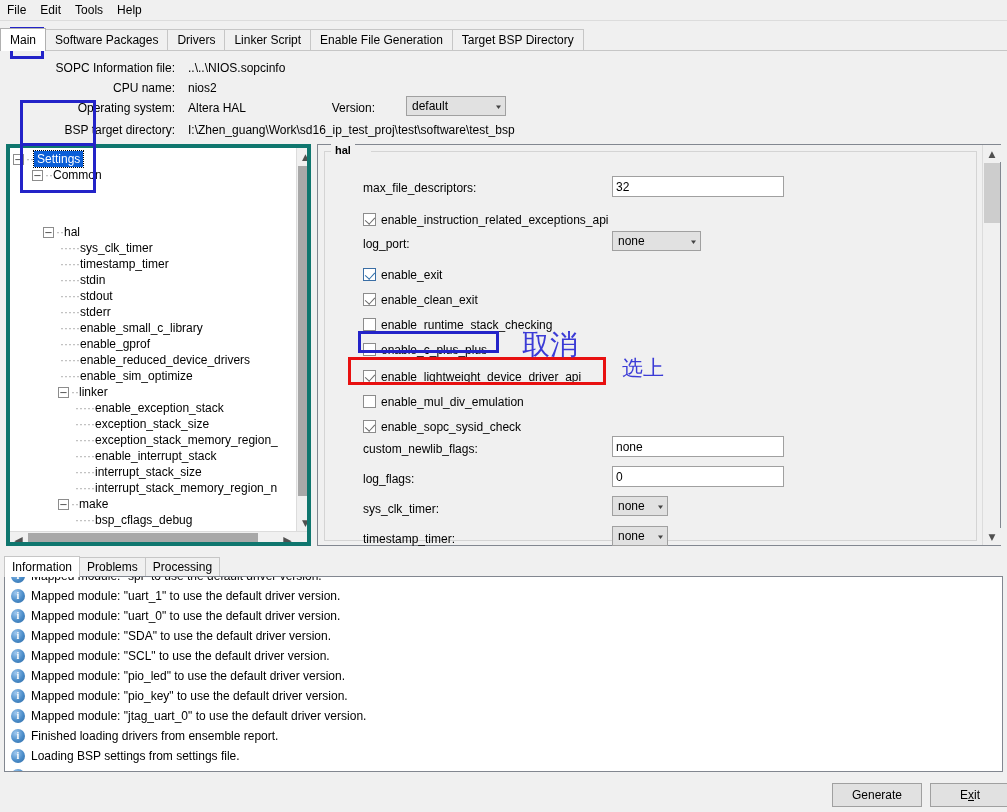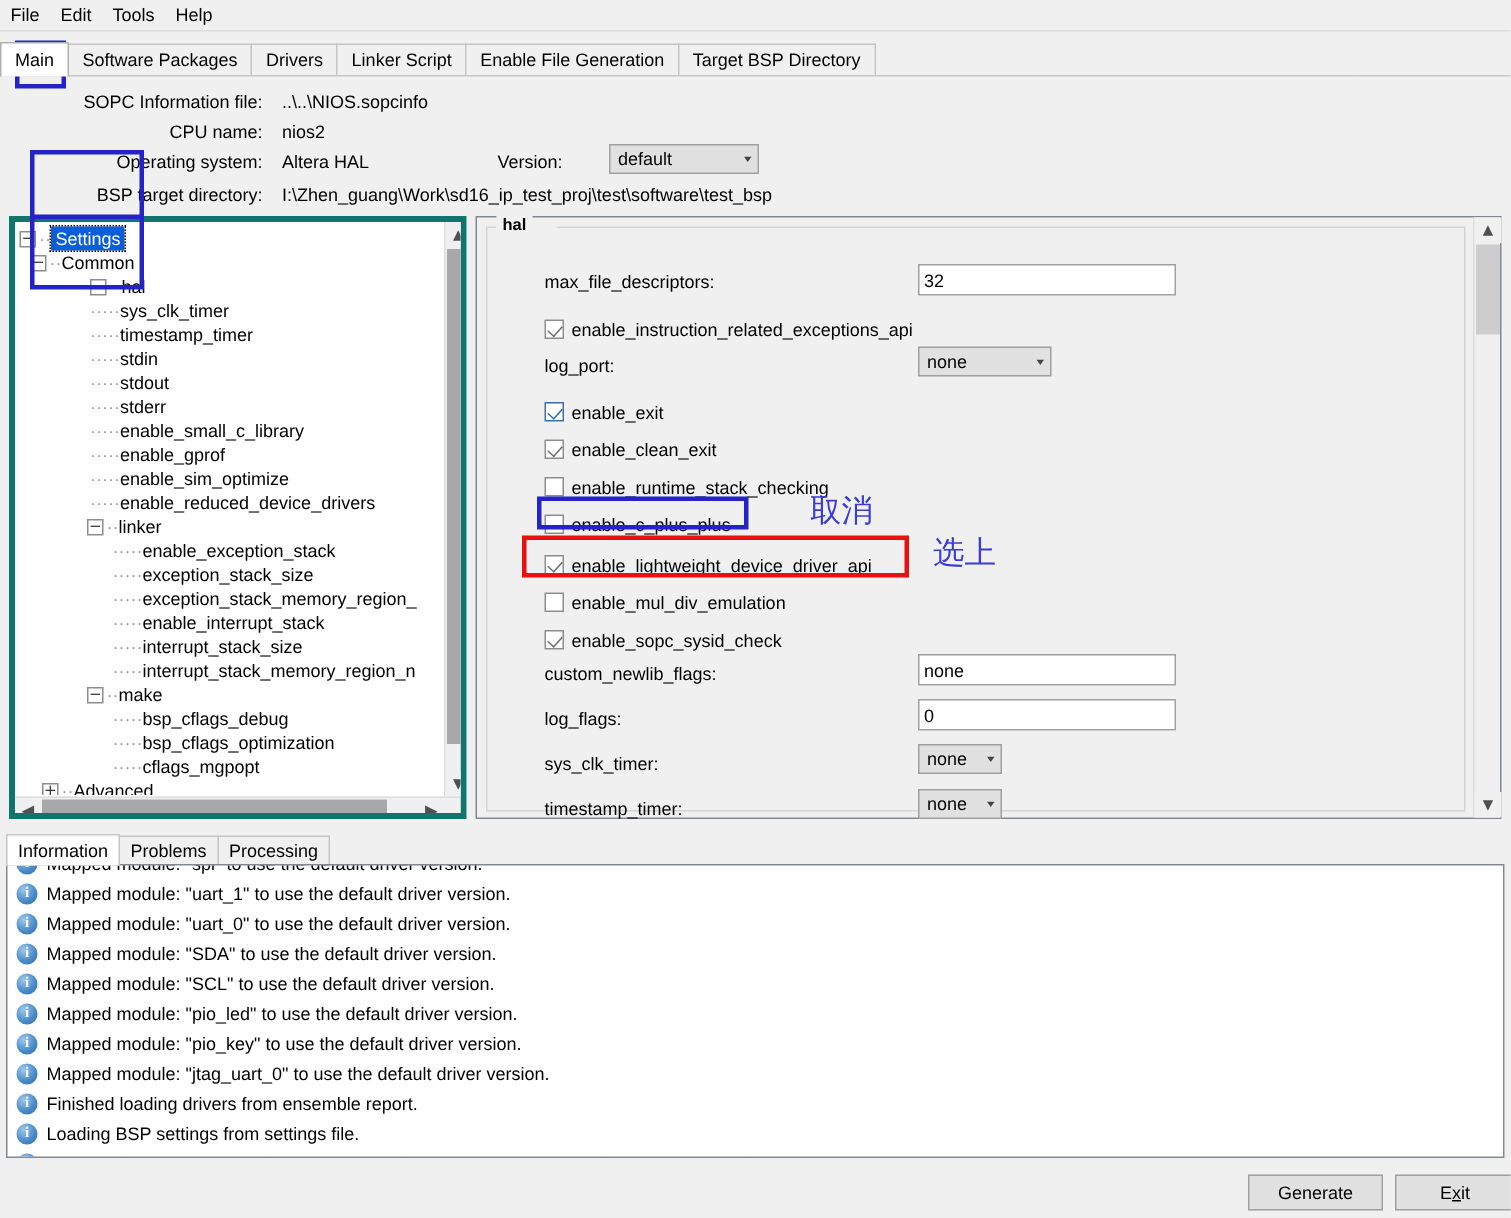--- a/index.html
+++ b/index.html
@@ -234,31 +234,31 @@
       <span class="chev">▾</span>
     </div>
 
     <div class="fld-row fld-label" style="left:20px; top:70px; width:155px;">BSP target directory:</div>
     <div class="fld-row fld-value" style="left:188px; top:70px;">I:\Zhen_guang\Work\sd16_ip_test_proj\test\software\test_bsp</div>
   </div>
 
   <div class="pane-left">
     <div class="tree" id="tree-host">
         <div class="tnode sel" style="padding-left: 3px;"><span class="expander">−</span><span class="dots">··</span><span class="lbl">Settings</span></div>
-        <div class="tnode" style="padding-left: 10px;"><span class="expander">−</span><span class="dots">··</span><span class="lbl">Common</span></div>
-        <div class="tnode" style="padding-left: 50px;"><span class="expander">−</span><span class="dots">··</span><span class="lbl">hal</span></div>
+        <div class="tnode" style="padding-left: 22px;"><span class="expander">−</span><span class="dots">··</span><span class="lbl">Common</span></div>
+        <div class="tnode" style="padding-left: 33px; margin-top: 41px;"><span class="expander">−</span><span class="dots">··</span><span class="lbl">hal</span></div>
         <div class="tnode" style="padding-left: 48px;"><span class="dots" style="margin-left: 2px;">·····</span><span class="lbl">sys_clk_timer</span></div>
         <div class="tnode" style="padding-left: 48px;"><span class="dots" style="margin-left: 2px;">·····</span><span class="lbl">timestamp_timer</span></div>
         <div class="tnode" style="padding-left: 48px;"><span class="dots" style="margin-left: 2px;">·····</span><span class="lbl">stdin</span></div>
         <div class="tnode" style="padding-left: 48px;"><span class="dots" style="margin-left: 2px;">·····</span><span class="lbl">stdout</span></div>
         <div class="tnode" style="padding-left: 48px;"><span class="dots" style="margin-left: 2px;">·····</span><span class="lbl">stderr</span></div>
         <div class="tnode" style="padding-left: 48px;"><span class="dots" style="margin-left: 2px;">·····</span><span class="lbl">enable_small_c_library</span></div>
         <div class="tnode" style="padding-left: 48px;"><span class="dots" style="margin-left: 2px;">·····</span><span class="lbl">enable_gprof</span></div>
+        <div class="tnode" style="padding-left: 48px;"><span class="dots" style="margin-left: 2px;">·····</span><span class="lbl">enable_reduced_device_drivers</span></div>
         <div class="tnode" style="padding-left: 48px;"><span class="dots" style="margin-left: 2px;">·····</span><span class="lbl">enable_sim_optimize</span></div>
-        <div class="tnode" style="padding-left: 48px;"><span class="dots" style="margin-left: 2px;">·····</span><span class="lbl">enable_reduced_device_drivers</span></div>
         <div class="tnode" style="padding-left: 48px;"><span class="expander">−</span><span class="dots">··</span><span class="lbl">linker</span></div>
         <div class="tnode" style="padding-left: 63px;"><span class="dots" style="margin-left: 2px;">·····</span><span class="lbl">enable_exception_stack</span></div>
         <div class="tnode" style="padding-left: 63px;"><span class="dots" style="margin-left: 2px;">·····</span><span class="lbl">exception_stack_size</span></div>
         <div class="tnode" style="padding-left: 63px;"><span class="dots" style="margin-left: 2px;">·····</span><span class="lbl">exception_stack_memory_region_</span></div>
         <div class="tnode" style="padding-left: 63px;"><span class="dots" style="margin-left: 2px;">·····</span><span class="lbl">enable_interrupt_stack</span></div>
         <div class="tnode" style="padding-left: 63px;"><span class="dots" style="margin-left: 2px;">·····</span><span class="lbl">interrupt_stack_size</span></div>
         <div class="tnode" style="padding-left: 63px;"><span class="dots" style="margin-left: 2px;">·····</span><span class="lbl">interrupt_stack_memory_region_n</span></div>
         <div class="tnode" style="padding-left: 48px;"><span class="expander">−</span><span class="dots">··</span><span class="lbl">make</span></div>
         <div class="tnode" style="padding-left: 63px;"><span class="dots" style="margin-left: 2px;">·····</span><span class="lbl">bsp_cflags_debug</span></div>
         <div class="tnode" style="padding-left: 63px;"><span class="dots" style="margin-left: 2px;">·····</span><span class="lbl">bsp_cflags_optimization</span></div>
@@ -420,17 +420,17 @@
   <div class="anno-line" style="left:20px; top:100px; width:3px; height:45px;"></div>
   <div class="anno-line" style="left:20px; top:100px; width:76px; height:3px;"></div>
   <div class="anno-line" style="left:93px; top:100px; width:3px; height:45px;"></div>
 
   <div class="anno-rect anno-blue" style="left:20px; top:143px; width:76px; height:50px;"></div>
 
   <div class="anno-rect anno-blue" style="left:358px; top:331px; width:141px; height:22px;"></div>
 
   <div class="anno-rect anno-red" style="left:348px; top:357px; width:258px; height:28px;"></div>
 
-  <div class="anno-text" style="left:540px; top:326px; font-size:21px;">取消</div>
+  <div class="anno-text" style="left:522px; top:326px; font-size:28px;">取消</div>
 
   <div class="anno-text" style="left:622px; top:354px; font-size:21px;">选上</div>
 
 </div>
 
 </body></html>

